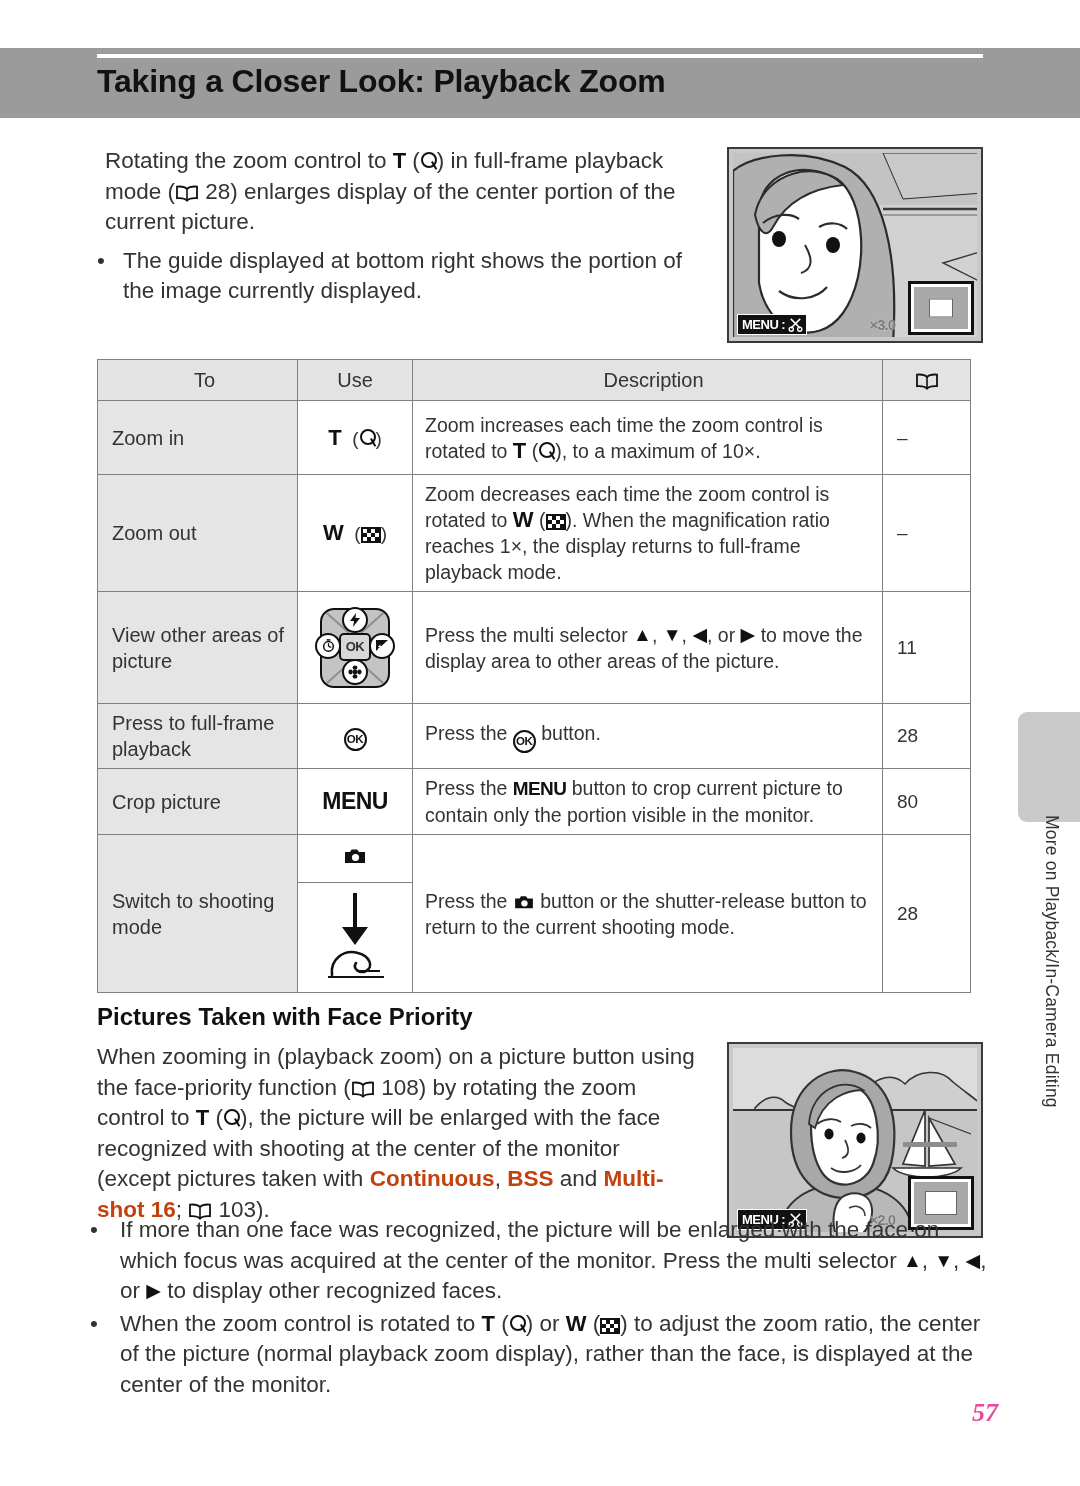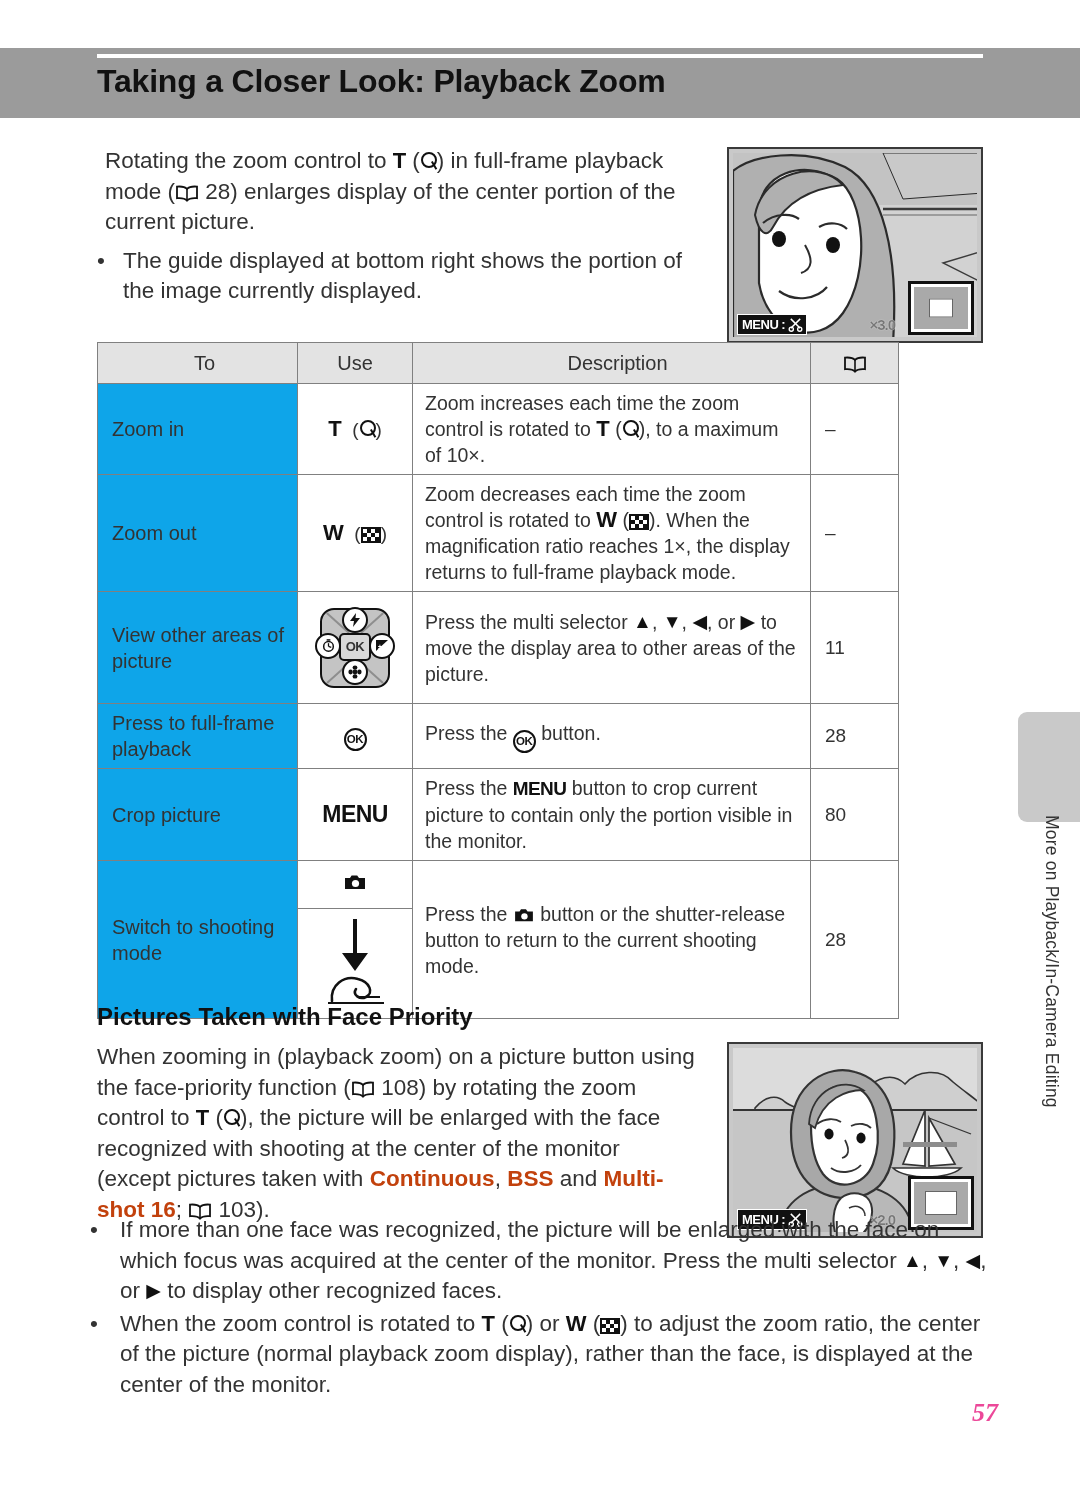--- a/index.html
+++ b/index.html
@@ -109,34 +109,34 @@
     border:3px solid #111; background:#a9a9a9;
     box-shadow: inset 0 0 0 3px #fff;
   }
   .guide-box .cur{
     position:absolute; left:50%; top:50%; transform:translate(-50%,-50%);
     width:24px; height:19px; background:#fff; border:1.5px solid #666;
   }
 
   
   .tbl{
-    position:absolute; left:97px; top:342px; width:802px;
+    position:absolute; left:97px; top:359px; width:874px;
     border-collapse:collapse;
     font-size:19px; color:#333;padding-left:16px;
   }
   .tbl td, .tbl th{
     border:1.6px solid #808080;
     padding:6px 10px;
     vertical-align:middle;
     font-weight:normal;
   }
   .tbl thead th{
     background:#e3e3e3; text-align:center; font-size:20px; padding:7px 0; color:#333;
   }
-  .col-to{ width:200px; background:#0ea5e9; font-size:20px; line-height:26px; padding-left:14px !important;}
+  .col-to{ width:200px; background:#e5e5e5; font-size:20px; line-height:26px; padding-left:14px !important;}
   .col-use{ width:115px; text-align:center; background:#fff; }
   .col-desc{ background:#fff; font-size:19.5px; line-height:26px; padding-left:12px !important; }
   .col-ref{ width:88px; text-align:left; background:#fff; padding-left:14px !important; font-size:19px;}
 
   .nopad{ padding:0 !important; }
 
   
   .msel{ width:86px; height:92px; position:relative; margin:6px auto; }
   .msel .pad{
     position:absolute; inset:6px 8px; border:2.2px solid #111; border-radius:14px;

